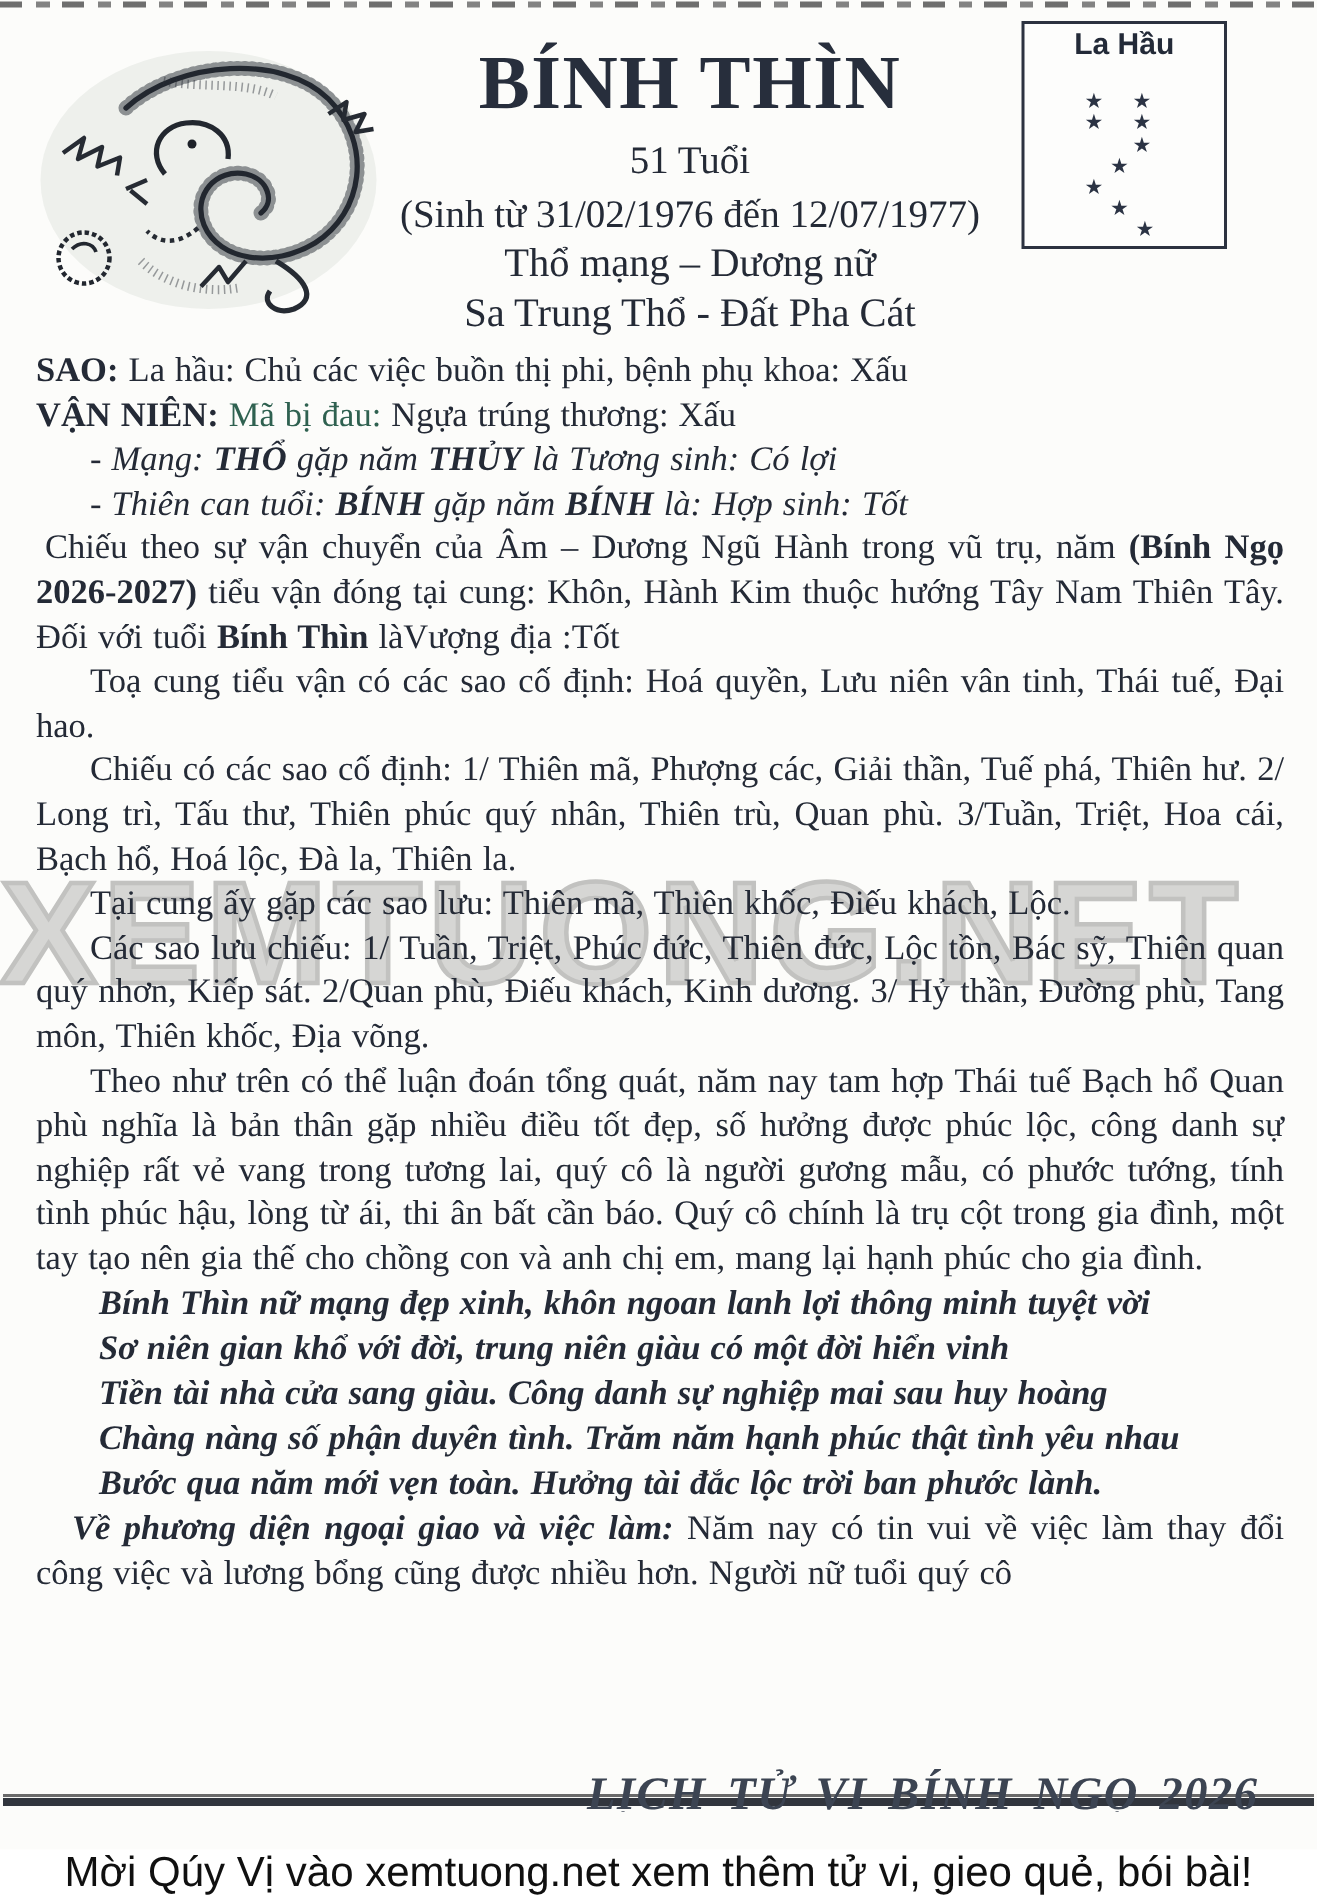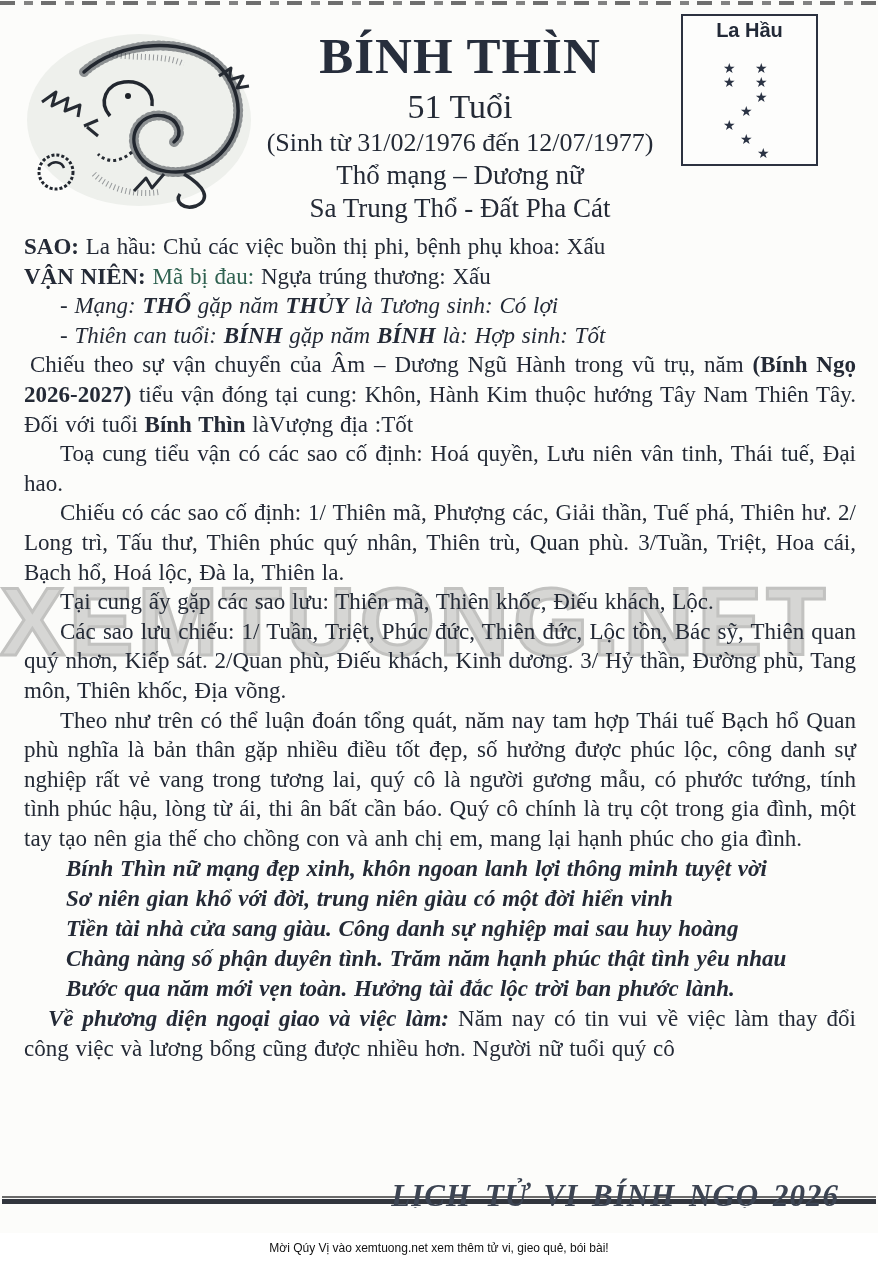--- a/index.html
+++ b/index.html
@@ -12,21 +12,21 @@
   .top-edge {
     position:absolute; top:1px; left:0; width:100%; height:4px;
     background:repeating-linear-gradient(90deg,#3f3f3f 0 15px, transparent 15px 24px, #5a5a5a 24px 33px, transparent 33px 41px);
     opacity:.75;
   }
   
   .dragon { position:absolute; left:14px; top:24px; width:250px; height:192px; }
   
   .header { position:absolute; left:230px; top:28px; width:460px; text-align:center; }
   .title  { font-size:51px; font-weight:bold; line-height:56px; letter-spacing:1px; color:#272e3c; margin:0; }
-  .age    { font-size:34px; line-height:40px; margin-top:3px; }
+  .age    { font-size:26px; line-height:40px; margin-top:3px; }
   .birth  { font-size:26px; line-height:32px; }
   .menh   { font-size:27px; line-height:33px; }
   .menh2  { font-size:27px; line-height:32px; }
   
   .starbox {
     position:absolute; left:681px; top:14px; width:133px; height:148px;
     border:2px solid #2c3240; background:#fdfdfc;
   }
   .starbox-label {
     font-family:"Liberation Sans", sans-serif; font-weight:bold;
@@ -73,21 +73,21 @@
     overflow:hidden; text-align:right; padding-right:0; z-index:3;padding-left:25px;
   }
   .banner {
     display:inline-block; margin-right:64px;
     font-size:31px; font-weight:bold; font-style:italic;
     color:#3c4452; letter-spacing:1px; word-spacing:5px; line-height:36px;
   }
   .footer {
     position:absolute; top:1233px; left:0; width:878px; height:31px;
     background:#ffffff; z-index:4; text-align:center;
-    font-family:"Liberation Sans", sans-serif; font-size:12px; line-height:30px; color:#101010;
+    font-family:"Liberation Sans", sans-serif; font-size:28px; line-height:30px; color:#101010;
   }
 </style>
 </head>
 <body>
 
 <div class="page">
 
   <div class="top-edge"></div>
 
   <svg class="dragon" viewBox="0 0 250 192" xmlns="http://www.w3.org/2000/svg">

